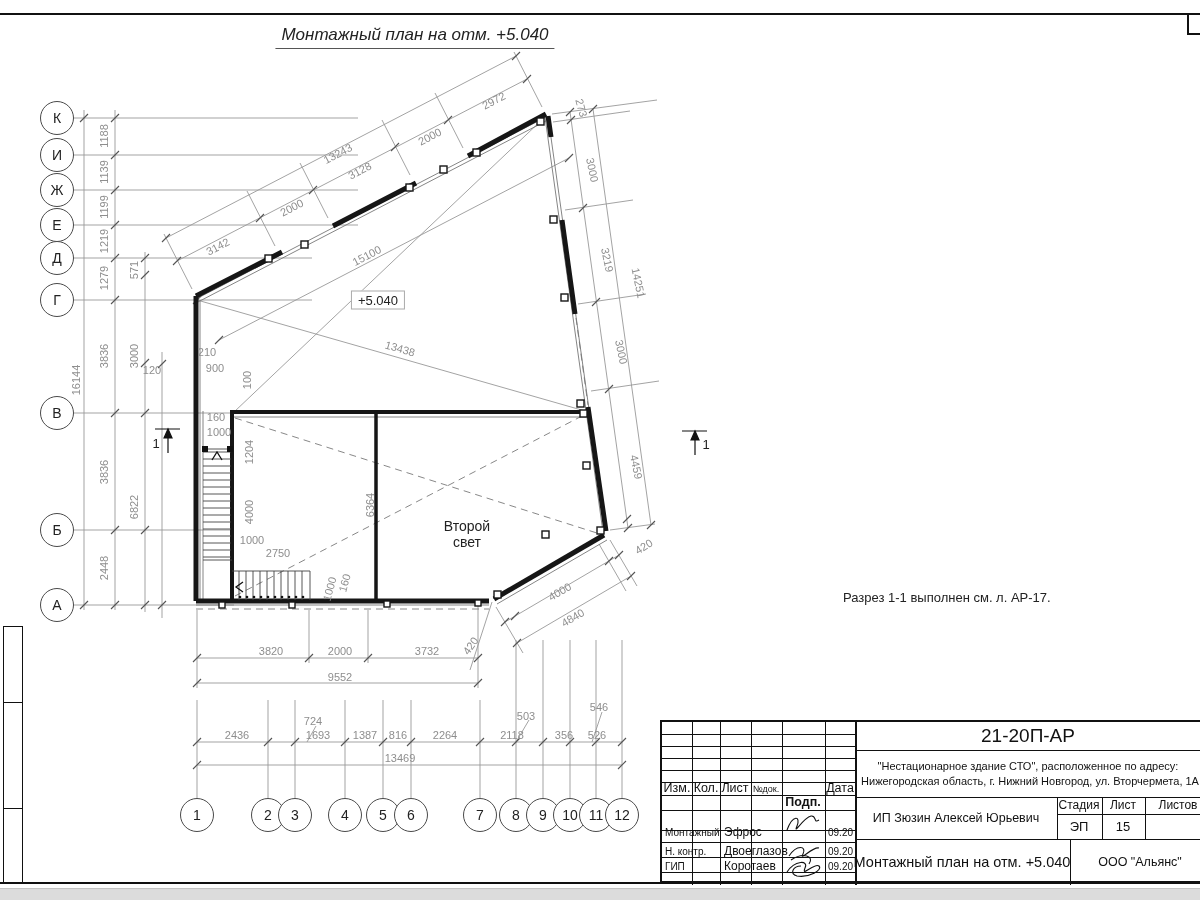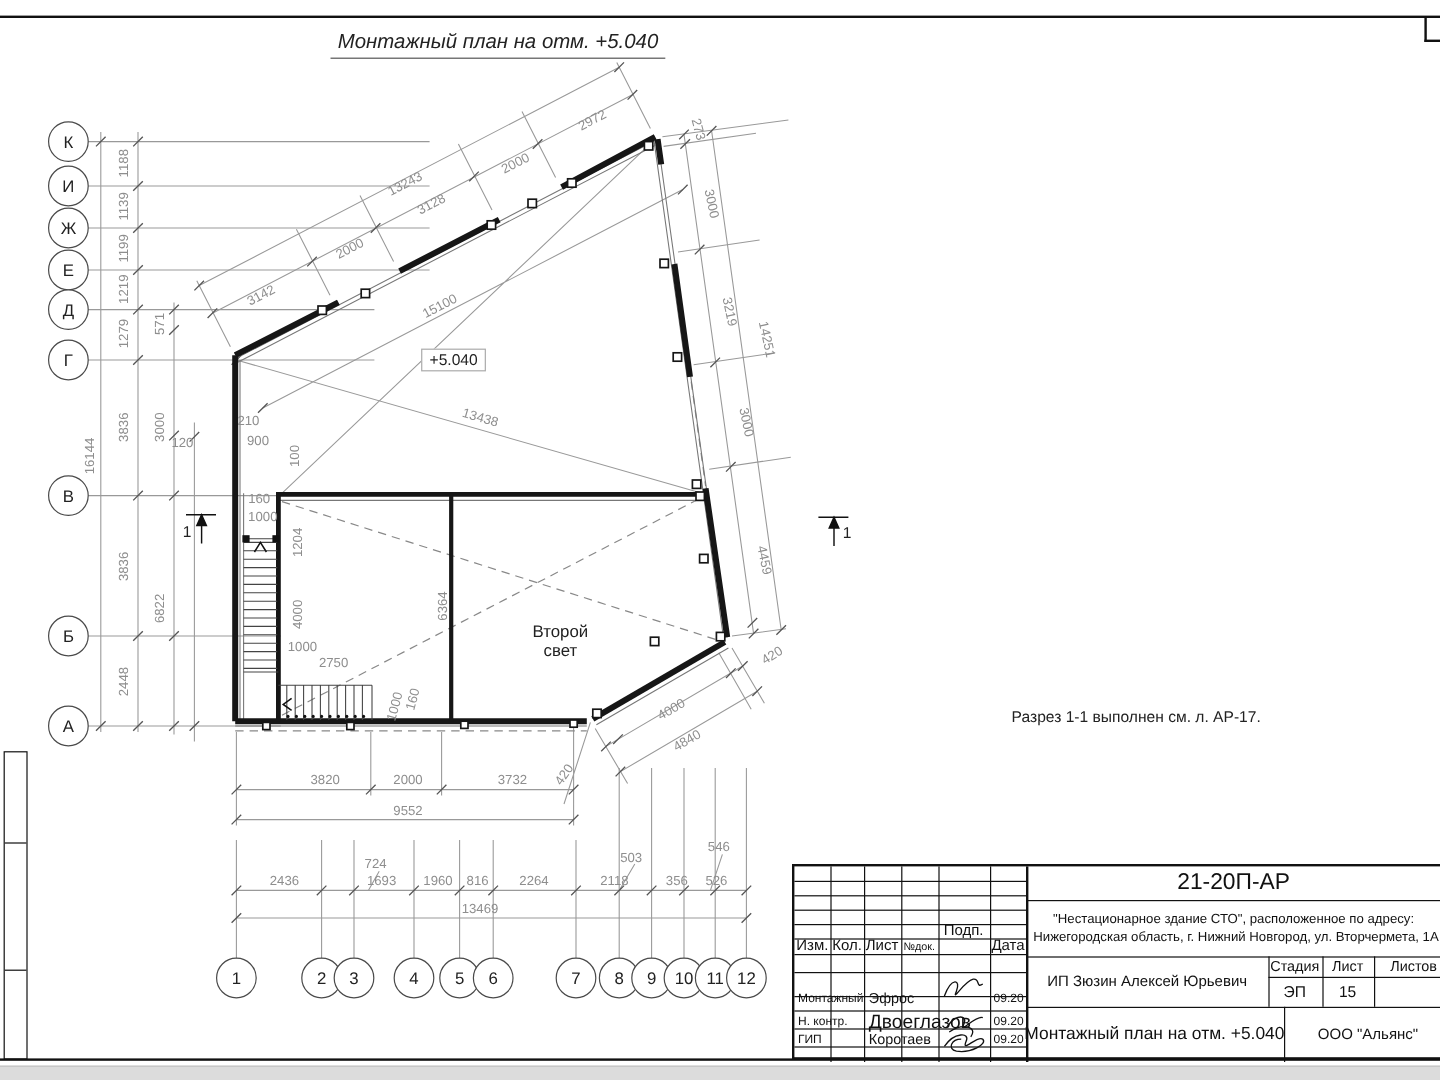--- a/index.html
+++ b/index.html
@@ -260,21 +260,21 @@
 
   <span class="d" style="left:248px;top:651px;margin-left:23px;">3820</span>
   <span class="d" style="left:340px;top:651px;">2000</span>
   <span class="d" style="left:427px;top:651px;">3732</span>
   <span class="d rm55" style="left:471px;top:646px;">420</span>
   <span class="d" style="left:340px;top:677px;">9552</span>
 
   <span class="d" style="left:237px;top:735px;">2436</span>
   <span class="d" style="left:313px;top:721px;text-align:center;">724</span>
   <span class="d" style="left:318px;top:735px;">1693</span>
-  <span class="d" style="left:365px;top:735px;">1960</span>
+  <span class="d" style="left:365px;top:735px;">1387</span>
   <span class="d" style="left:398px;top:735px;">816</span>
   <span class="d" style="left:445px;top:735px;">2264</span>
   <span class="d" style="left:512px;top:735px;">2118</span>
   <span class="d" style="left:526px;top:716px;">503</span>
   <span class="d" style="left:564px;top:735px;">356</span>
   <span class="d" style="left:599px;top:707px;">546</span>
   <span class="d" style="left:597px;top:735px;">526</span>
   <span class="d" style="left:400px;top:758px;">13469</span>
 
   <div id="tb">
@@ -308,28 +308,28 @@
     <div class="v" style="left:408px;top:117px;height:46px;"></div>
 
     <div class="t c" style="left:366px;top:14px;font-size:19px;">21-20П-АР</div>
     <div class="t c" style="left:366px;top:44px;font-size:11px;">"Нестационарное здание СТО", расположенное по адресу:</div>
     <div class="t c" style="left:368px;top:59px;font-size:11px;">Нижегородская область, г. Нижний Новгород, ул. Вторчермета, 1А</div>
 
     <div class="t c" style="left:15px;top:66px;font-size:12.5px;">Изм.</div>
     <div class="t c" style="left:44px;top:66px;font-size:12.5px;">Кол.</div>
     <div class="t c" style="left:73px;top:66px;font-size:12.5px;">Лист</div>
     <div class="t c" style="left:104px;top:67px;font-size:9px;">№док.</div>
-    <div class="t c" style="left:141px;top:53px;font-size:12.5px;">Подп.</div>
+    <div class="t c" style="left:141px;top:80px;font-size:12.5px;font-weight:bold;">Подп.</div>
     <div class="t c" style="left:178px;top:66px;font-size:12.5px;">Дата</div>
 
     <div class="t" style="left:3px;top:105px;font-size:10px;">Монтажный</div>
     <div class="t" style="left:62px;top:103px;font-size:12px;">Эфрос</div>
     <div class="t" style="left:166px;top:105px;font-size:10px;">09.20</div>
     <div class="t" style="left:3px;top:124px;font-size:10px;">Н. контр.</div>
-    <div class="t" style="left:62px;top:122px;font-size:16px;">Двоеглазов</div>
+    <div class="t" style="left:62px;top:122px;font-size:12px;">Двоеглазов</div>
     <div class="t" style="left:166px;top:124px;font-size:10px;">09.20</div>
     <div class="t" style="left:3px;top:139px;font-size:10px;">ГИП</div>
     <div class="t" style="left:62px;top:137px;font-size:12px;">Коротаев</div>
     <div class="t" style="left:166px;top:139px;font-size:10px;">09.20</div>
 
     <div class="t c" style="left:294px;top:96px;font-size:12.5px;">ИП Зюзин Алексей Юрьевич</div>
     <div class="t c" style="left:417px;top:83px;font-size:12px;">Стадия</div>
     <div class="t c" style="left:461px;top:83px;font-size:12px;">Лист</div>
     <div class="t c" style="left:516px;top:83px;font-size:12px;">Листов</div>
     <div class="t c" style="left:417px;top:104px;font-size:13px;">ЭП</div>

